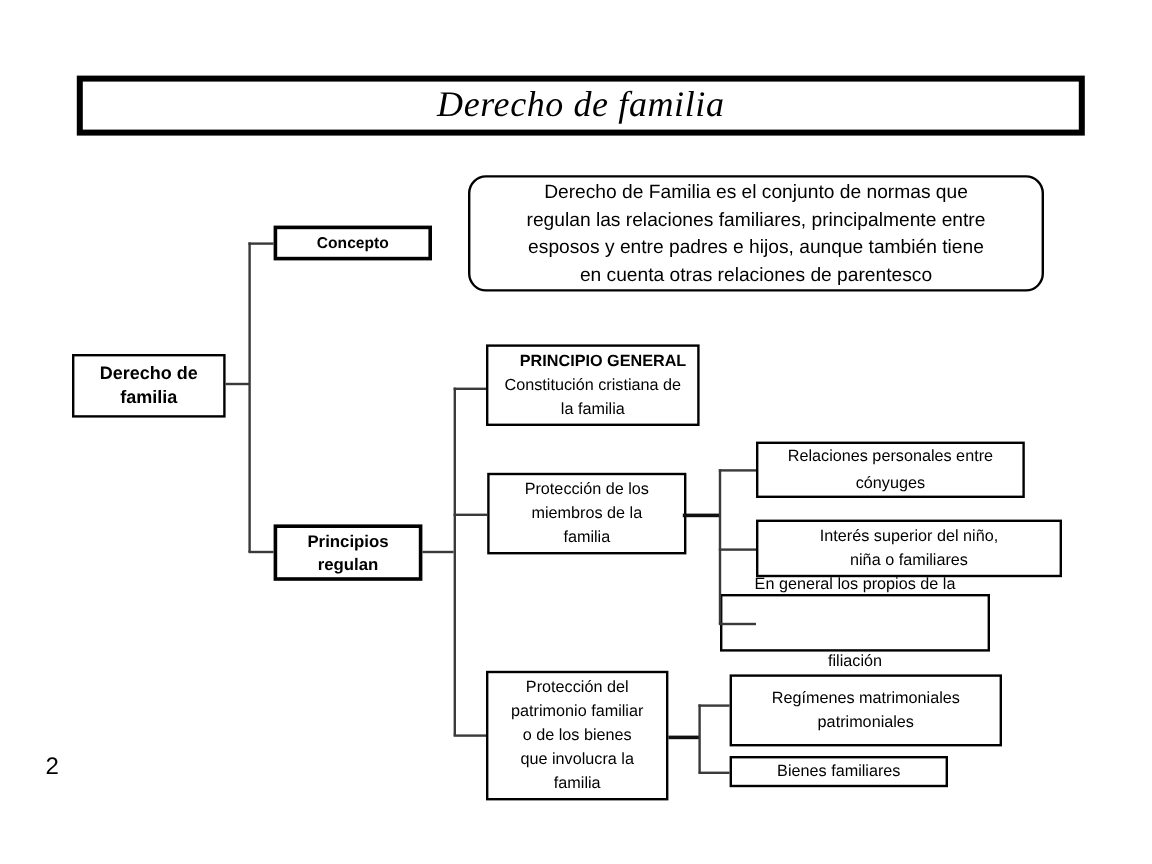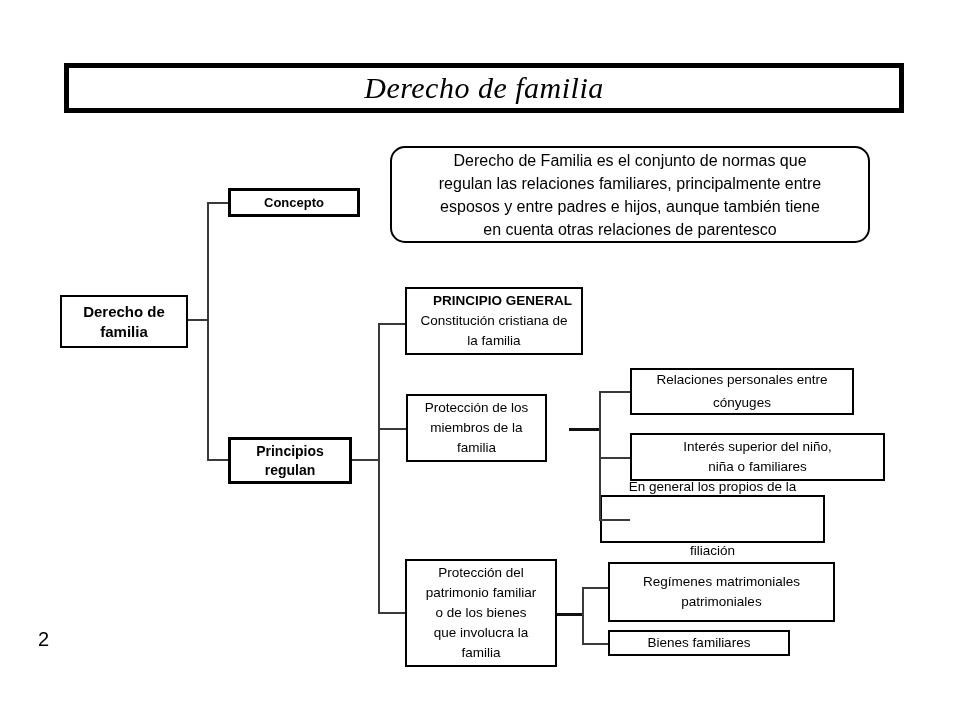--- a/index.html
+++ b/index.html
@@ -62,21 +62,21 @@
     <div class="princ-label">Principios</div>
     <div class="princ-label">regulan</div>
   </div>
 
   <div class="box n13" style="left:405px;top:287px;width:178px;height:68px;">
     <div class="bold">PRINCIPIO GENERAL</div>
     <div>Constitución cristiana de</div>
     <div>la familia</div>
   </div>
 
-  <div class="box n13" style="left:406px;top:394px;width:141px;height:68px;">
+  <div class="box n13" style="left:406px;top:394px;width:166px;height:68px;">
     <div>Protección de los</div>
     <div>miembros de la</div>
     <div>familia</div>
   </div>
 
   <div class="box n13" style="left:405px;top:559px;width:152px;height:108px;">
     <div>Protección del</div>
     <div>patrimonio familiar</div>
     <div>o de los bienes</div>
     <div>que involucra la</div>

